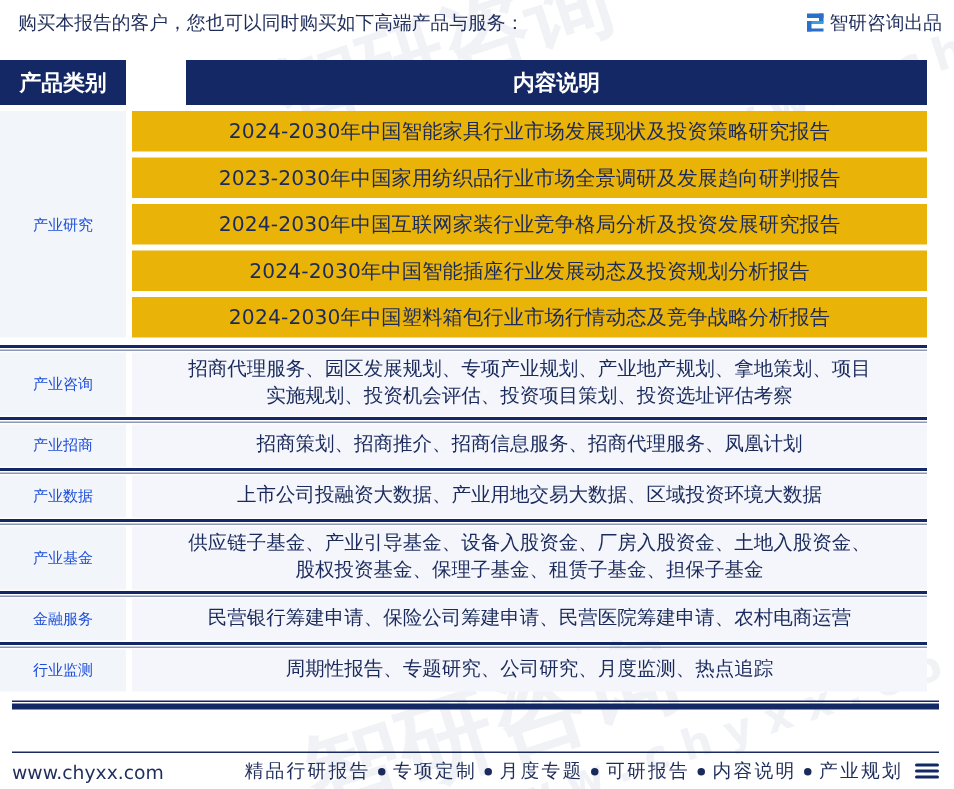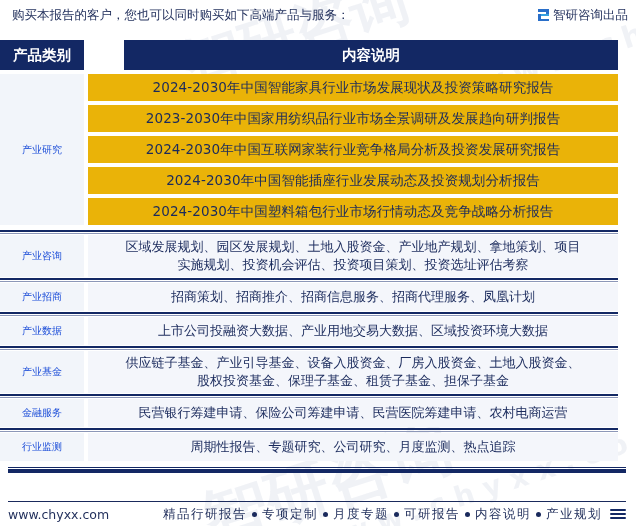--- a/index.html
+++ b/index.html
@@ -82,21 +82,21 @@
       <div class="report-row">2024-2030年中国互联网家装行业竞争格局分析及投资发展研究报告</div>
       <div class="report-row">2024-2030年中国智能插座行业发展动态及投资规划分析报告</div>
       <div class="report-row">2024-2030年中国塑料箱包行业市场行情动态及竞争战略分析报告</div>
     </div>
   </div>
   <div class="sep"></div>
 
   <div class="section" style="height:42px;">
     <div class="cat-cell">产业咨询</div>
     <div class="plain-cell" style="flex:1;flex-direction:column;">
-      <div>区域发展规划、园区发展规划、土地入股资金、产业地产规划、拿地策划、项目</div>
+      <div>招商代理服务、园区发展规划、专项产业规划、产业地产规划、拿地策划、项目</div>
       <div>实施规划、投资机会评估、投资项目策划、投资选址评估考察</div>
     </div>
   </div>
   <div class="sep"></div>
 
   <div class="section" style="height:28px;">
     <div class="cat-cell">产业招商</div>
     <div class="plain-cell" style="flex:1;">招商策划、招商推介、招商信息服务、招商代理服务、凤凰计划</div>
   </div>
   <div class="sep"></div>

